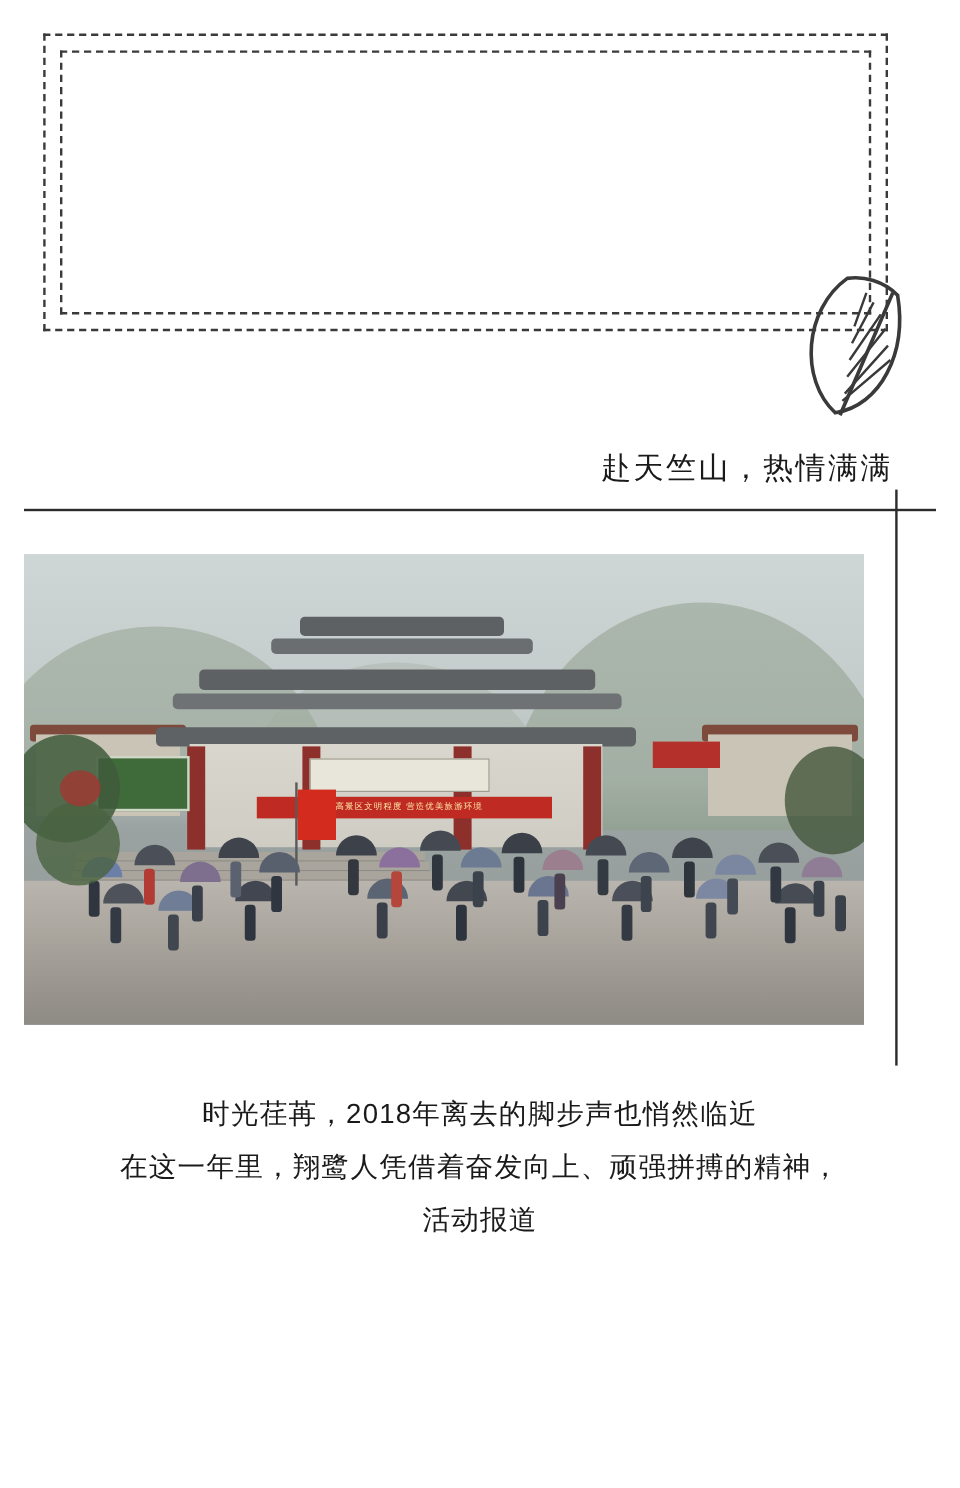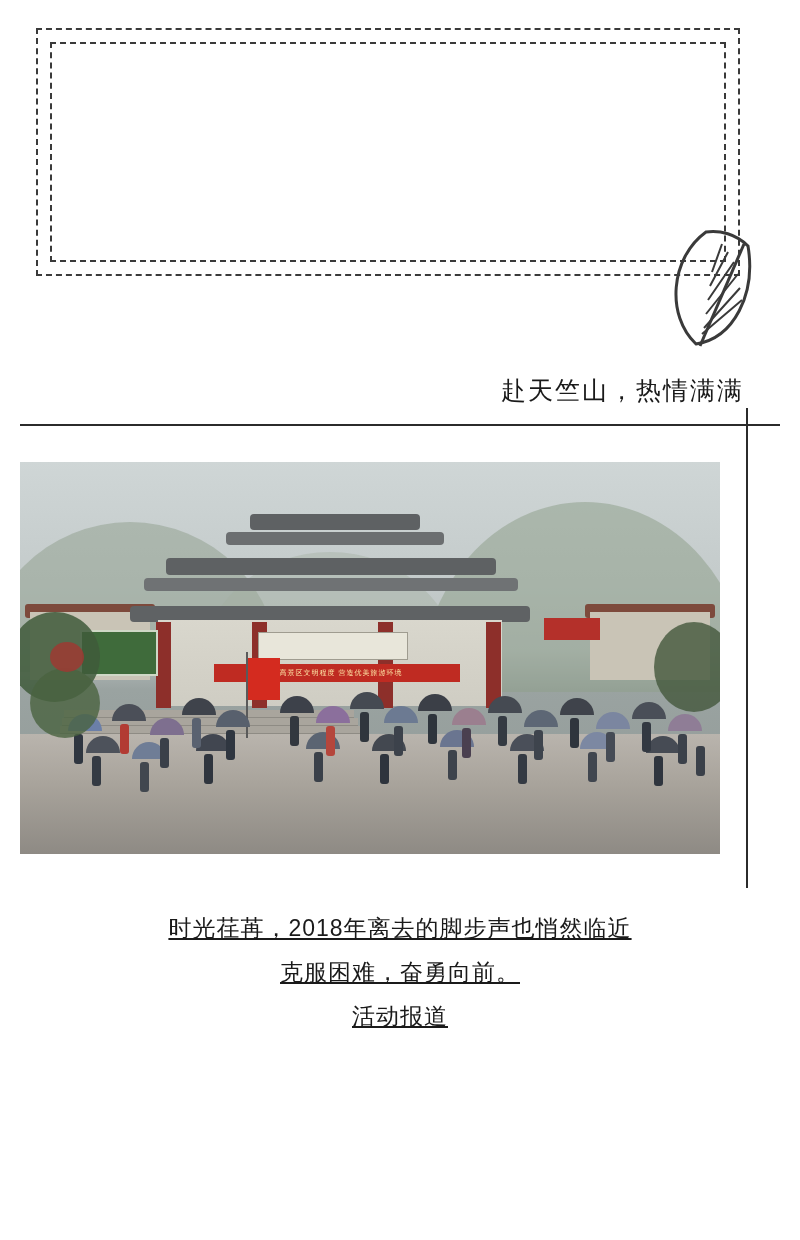--- a/index.html
+++ b/index.html
@@ -227,21 +227,20 @@
   .body-text {
     position: absolute;
     left: 40px;
     right: 40px;
     top: 906px;
     text-align: center;
     font-size: 23px;
     line-height: 44px;
     color: #1a1a1a;
     letter-spacing: 1px;
-    text-decoration: underline;
   }
   .body-text p { margin: 0; }
 </style>
 </head>
 <body>
 
 <div class="title-block">
   <div class="dashed-outer"></div>
   <div class="dashed-inner"></div>
 
@@ -364,15 +363,15 @@
 
     <div class="tree" style="left:-10px; top:150px; width:90px; height:90px; background:#3f5a3b; opacity:.85;"></div>
     <div class="tree" style="left:10px;  top:206px; width:70px; height:70px; background:#4a6340; opacity:.8;"></div>
     <div class="tree" style="right:-14px; top:160px; width:80px; height:90px; background:#44583c; opacity:.8;"></div>
     <div class="tree" style="left:30px; top:180px; width:34px; height:30px; background:#9e3a33; opacity:.85;"></div>
   </div>
 </div>
 
 <div class="body-text">
   <p>时光荏苒，2018年离去的脚步声也悄然临近</p>
-  <p>克服困难，奋勇向前。</p>
+  <p>在这一年里，翔鹭人凭借着奋发向上、顽强拼搏的精神，</p>
   <p>活动报道</p>
 </div>
 
 </body></html>

